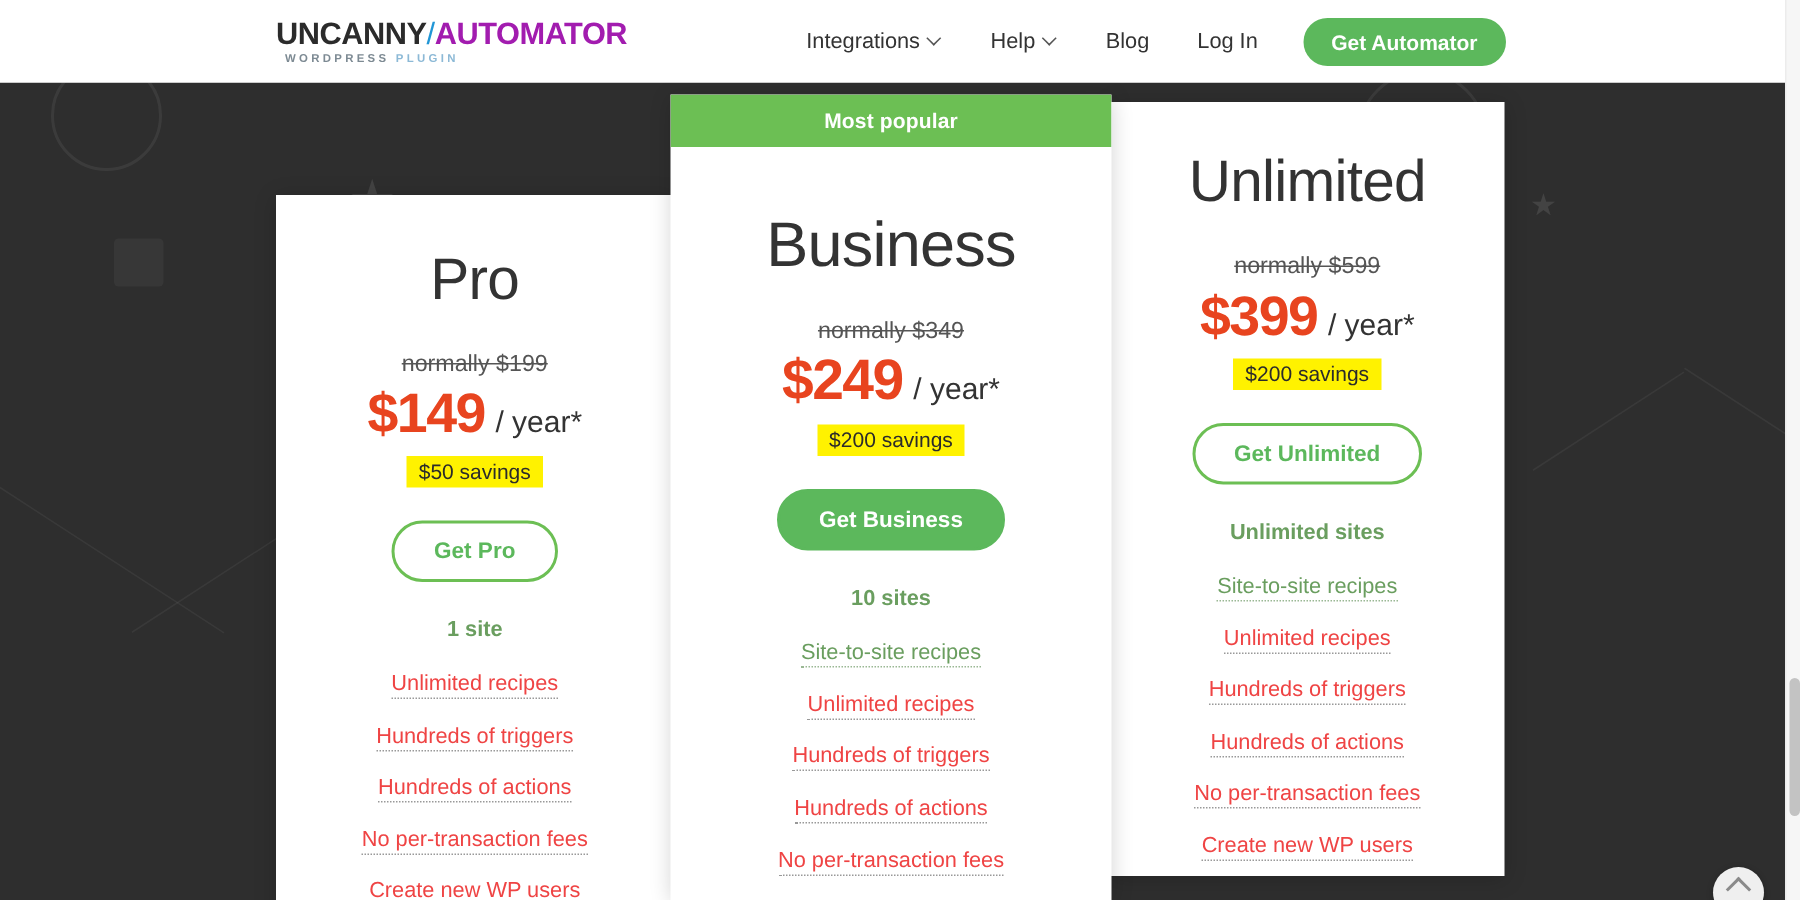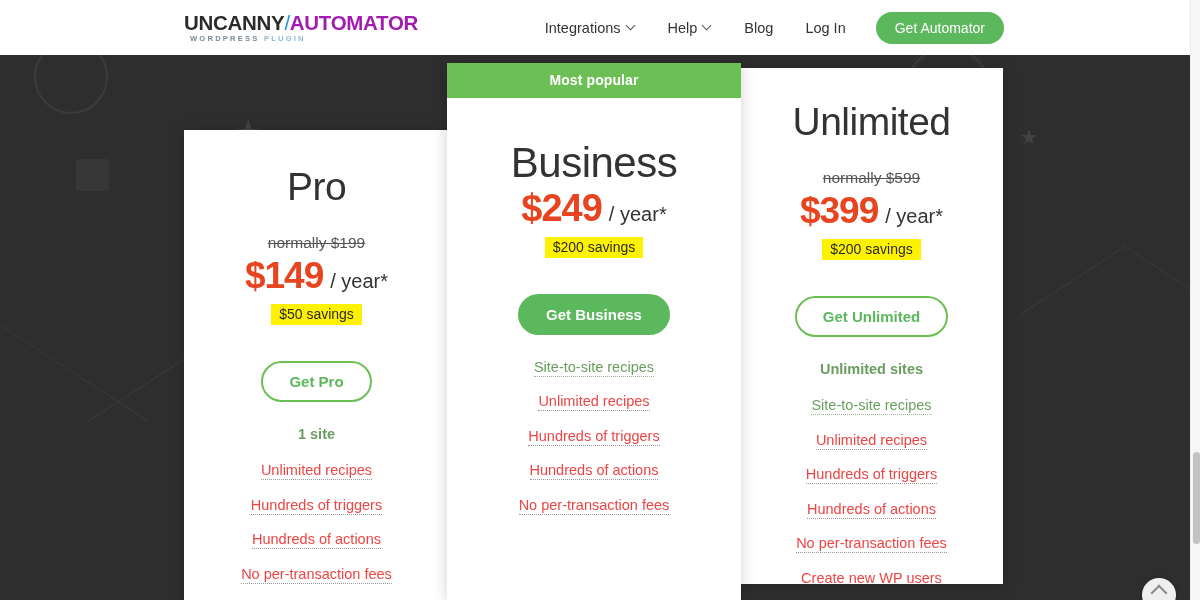--- a/index.html
+++ b/index.html
@@ -96,21 +96,21 @@
     width: 6px; height: 6px;
     border-right: 1.6px solid #555;
     border-bottom: 1.6px solid #555;
     transform: rotate(45deg);
   }
   .nav-cta {
     margin-left: 14px;
     background: #5cb85c;
     color: #ffffff;
     font-size: 14px;
-    font-weight: 400;
+    font-weight: 700;
     border: none;
     border-radius: 18px;
     padding: 8px 19px;
     cursor: pointer;
     white-space: nowrap;
     font-family: "Liberation Sans", sans-serif;
   }
 
   
   .hero {
@@ -217,21 +217,21 @@
     display: inline-block;
     background: #fff200;
     color: #2b2b2b;
     font-size: 14px;
     padding: 2px 8px 3px;
     margin-top: 7px;
   }
 
   .cta {
     display: inline-block;
-    margin-top: 36px;
+    margin-top: 22px;
     font-size: 15px;
     font-weight: 600;
     border-radius: 22px;
     padding: 10px 26px;
     cursor: pointer;
     font-family: "Liberation Sans", sans-serif;
     white-space: nowrap;
   }
   .cta-outline {
     background: #ffffff;
@@ -373,27 +373,29 @@
           <div class="feature"><span class="feature-underline">Create new WP users</span></div>
 
         </div>
       </div>
     </article>
 
     <article class="card card-business">
       <div class="ribbon">Most popular</div>
       <div class="card-body">
         <h2 class="plan-name">Business</h2>
+        <div class="normally">normally $349</div>
         <div class="price-row">
           <span class="price">$249</span>
           <span class="per">/ year*</span>
         </div>
         <div><span class="savings">$200 savings</span></div>
         <button class="cta cta-solid">Get Business</button>
         <div class="features">
+          <div class="feature feature-sites">10 sites</div>
           <div class="feature feature-green"><span class="feature-underline">Site-to-site recipes</span></div>
           <div class="feature"><span class="feature-underline">Unlimited recipes</span></div>
           <div class="feature"><span class="feature-underline">Hundreds of triggers</span></div>
           <div class="feature"><span class="feature-underline">Hundreds of actions</span></div>
           <div class="feature"><span class="feature-underline">No per-transaction fees</span></div>
           <div class="feature"></div>
         </div>
       </div>
     </article>
 

